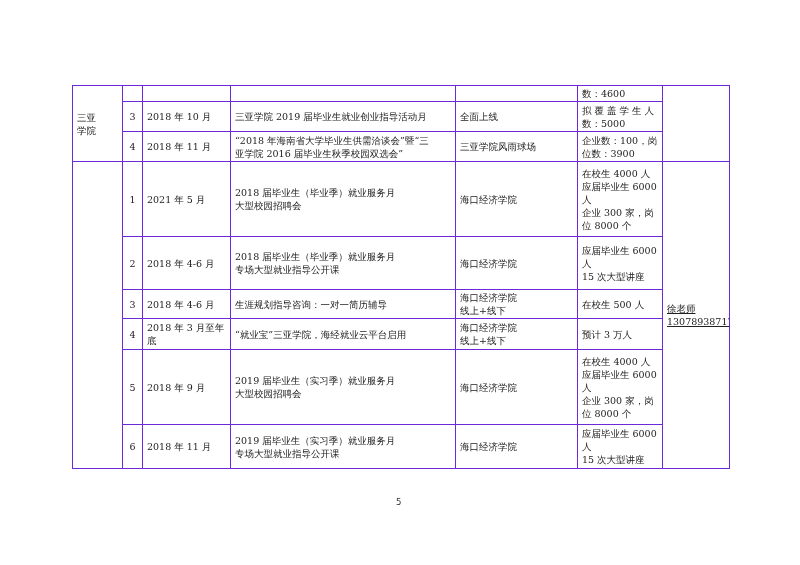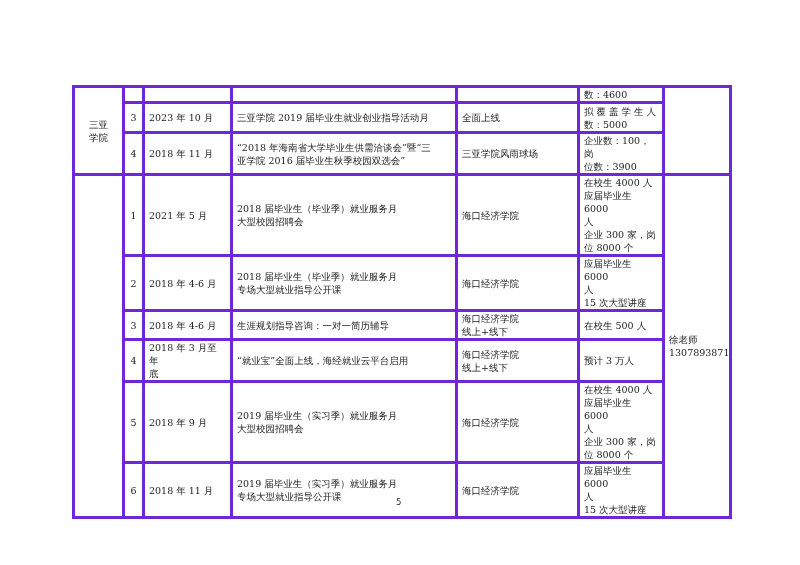--- a/index.html
+++ b/index.html
@@ -1,25 +1,25 @@
 <!DOCTYPE html>
 <html><head>
 <meta charset="utf-8">
 <style>
   html, body { margin:0; padding:0; }
   body { width:800px; height:565px; background:#ffffff; position:relative; overflow:hidden;
          font-family:"DejaVu Serif","Liberation Serif",serif; color:#222; }
   .page { position:absolute; left:0; top:0; width:800px; height:565px; }
   table.grid { position:absolute; left:72px; top:85px; border-collapse:collapse; table-layout:fixed;
                width:657px; }
-  table.grid td { border:3px solid #6d28d9; padding:0 4px; font-size:9.5px; line-height:13px;
+  table.grid td { border:1px solid #6d28d9; padding:0 4px; font-size:9.5px; line-height:13px;
                   vertical-align:middle; overflow:hidden; }
-  td.school { text-align:center; font-size:15px; line-height:30px; }
+  td.school { text-align:left; font-size:15px; line-height:30px; }
   td.num { text-align:center; padding:0; font-size:9.5px; }
-  td.contact { vertical-align:middle; font-size:9.5px; line-height:15px; }
+  td.contact { vertical-align:middle; font-size:9.5px; line-height:15px;text-decoration:underline; }
   .line { display:block; }
   .page-number { position:absolute; left:396px; top:497px; font-family:"DejaVu Sans","Liberation Sans",sans-serif;
                  font-size:8.5px; color:#333; }
 </style>
 </head>
 <body>
 
 <div class="page">
   <table class="grid">
     <colgroup>
@@ -50,21 +50,21 @@
           <td>
             <span class="line">数：4600</span>
           </td>
           <td class="contact" rowspan="3">
             <span class="line"></span>
           </td>
         </tr>
         <tr style="height: 30px;">
           <td class="num">3</td>
           <td>
-            <span class="line">2023 年 10 月</span>
+            <span class="line">2018 年 10 月</span>
           </td>
           <td>
             <span class="line">三亚学院 2019 届毕业生就业创业指导活动月</span>
           </td>
           <td>
             <span class="line">全面上线</span>
           </td>
           <td>
             <span class="line">拟 覆 盖 学 生 人</span>
             <span class="line">数：5000</span>
@@ -148,21 +148,21 @@
             <span class="line">在校生 500 人</span>
           </td>
         </tr>
         <tr style="height: 31px;">
           <td class="num">4</td>
           <td>
             <span class="line">2018 年 3 月至年</span>
             <span class="line">底</span>
           </td>
           <td>
-            <span class="line">“就业宝”全面上线，海经就业云平台启用</span>
+            <span class="line">“就业宝”三亚学院，海经就业云平台启用</span>
           </td>
           <td>
             <span class="line">海口经济学院</span>
             <span class="line">线上+线下</span>
           </td>
           <td>
             <span class="line">预计 3 万人</span>
           </td>
         </tr>
         <tr style="height: 75px;">

